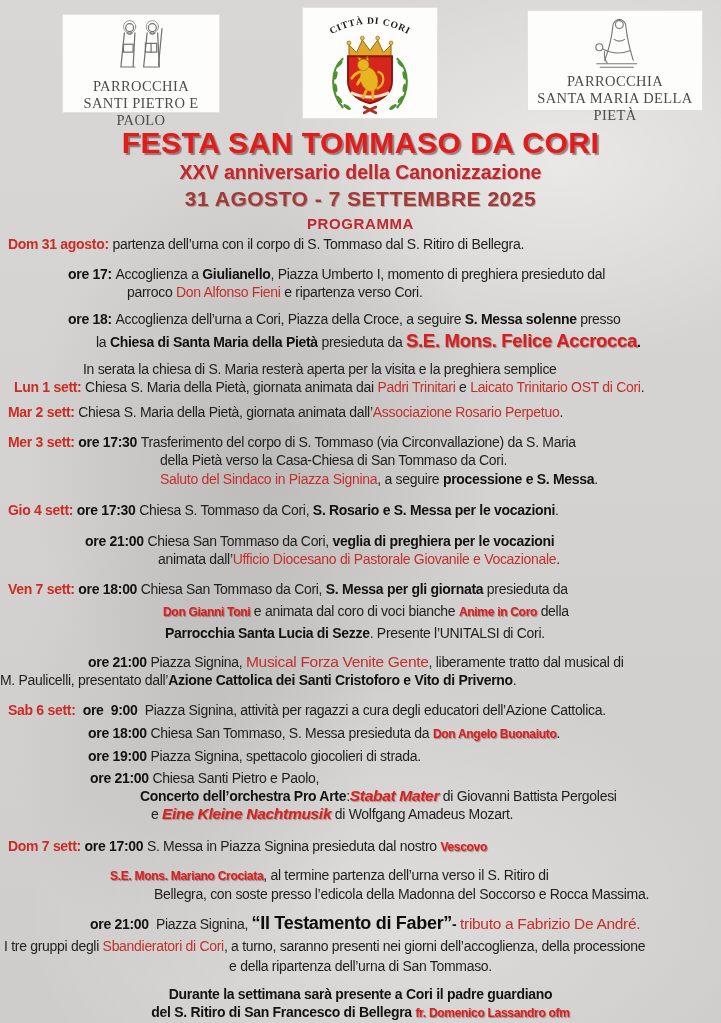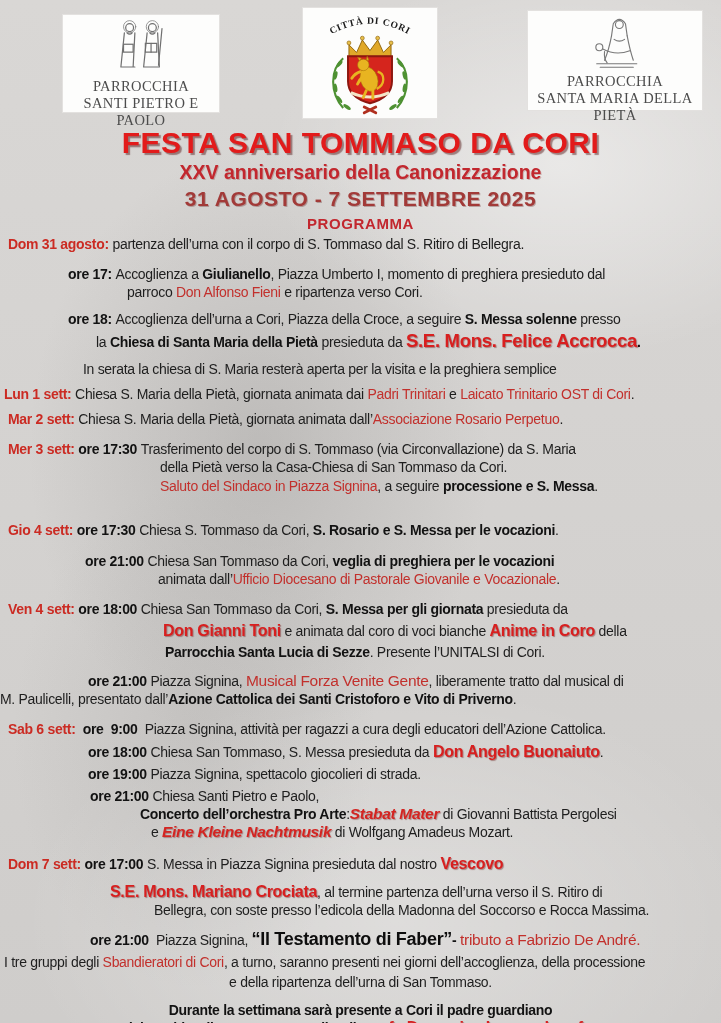--- a/index.html
+++ b/index.html
@@ -39,21 +39,21 @@
   .program{font-size:14px;line-height:18px;letter-spacing:-.3px;}
   .row{white-space:pre;}
   .row.center{text-align:center;}
   .seg{line-height:18px;}
   .s-day{color:#cb2b23;font-weight:bold;}
   .s-p{color:#1e1e1e;}
   .s-b{color:#121212;font-weight:bold;}
   .s-r{color:#c2302c;}
   .s-rL{color:#c2302c;font-size:15.5px;}
   .s-rbL{color:#d81f1f;font-weight:bold;font-size:18.5px;text-shadow:1px 1px 1px rgba(95,0,0,.4);}
-  .s-rbM{color:#d81f1f;font-weight:bold;font-size:16px;text-shadow:1px 1px 1px rgba(95,0,0,.4);text-align:right;}
+  .s-rbM{color:#d81f1f;font-weight:bold;font-size:12px;text-shadow:1px 1px 1px rgba(95,0,0,.4);text-align:right;}
   .s-rbi{color:#d42421;font-weight:bold;font-style:italic;font-size:15.5px;text-shadow:1px 1px 1px rgba(95,0,0,.35);}
   .s-bL{color:#0d0d0d;font-weight:bold;font-size:18px;}
 </style>
 </head>
 <body>
 
 <div class="page">
 
   <div class="header-zone">
 
@@ -146,29 +146,29 @@
     <h4 class="program-label">PROGRAMMA</h4>
   </div>
 
   <main class="program">
       <div class="row" style="padding-left: 8px;"><span class="seg s-day">Dom 31 agosto: </span><span class="seg s-p">partenza dell’urna con il corpo di S. Tommaso dal S. Ritiro di Bellegra.</span></div>
       <div class="row" style="padding-left: 68px; margin-top: 12px;"><span class="seg s-b">ore 17: </span><span class="seg s-p">Accoglienza a </span><span class="seg s-b">Giulianello</span><span class="seg s-p">, Piazza Umberto I, momento di preghiera presieduto dal</span></div>
       <div class="row" style="padding-left: 127px;"><span class="seg s-p">parroco </span><span class="seg s-r">Don Alfonso Fieni</span><span class="seg s-p"> e ripartenza verso Cori.</span></div>
       <div class="row" style="padding-left: 68px; margin-top: 9px;"><span class="seg s-b">ore 18: </span><span class="seg s-p">Accoglienza dell’urna a Cori, Piazza della Croce, a seguire </span><span class="seg s-b">S. Messa solenne</span><span class="seg s-p"> presso</span></div>
       <div class="row" style="padding-left: 96px; margin-top: 4px;"><span class="seg s-p">la </span><span class="seg s-b">Chiesa di Santa Maria della Pietà</span><span class="seg s-p"> presieduta da </span><span class="seg s-rbL">S.E. Mons. Felice Accrocca</span><span class="seg s-b">.</span></div>
       <div class="row" style="padding-left: 83px; margin-top: 9px;"><span class="seg s-p">In serata la chiesa di S. Maria resterà aperta per la visita e la preghiera semplice</span></div>
-      <div class="row" style="padding-left: 4px; margin-top: 7px;"><span class="seg s-day">Lun 1 sett: </span><span class="seg s-p">Chiesa S. Maria della Pietà, giornata animata dai </span><span class="seg s-r">Padri Trinitari</span><span class="seg s-p"> e </span><span class="seg s-r">Laicato Trinitario OST di Cori</span><span class="seg s-p">.</span></div>
+      <div class="row" style="padding-left: 14px; "><span class="seg s-day">Lun 1 sett: </span><span class="seg s-p">Chiesa S. Maria della Pietà, giornata animata dai </span><span class="seg s-r">Padri Trinitari</span><span class="seg s-p"> e </span><span class="seg s-r">Laicato Trinitario OST di Cori</span><span class="seg s-p">.</span></div>
       <div class="row" style="padding-left: 8px; margin-top: 7px;"><span class="seg s-day">Mar 2 sett: </span><span class="seg s-p">Chiesa S. Maria della Pietà, giornata animata dall’</span><span class="seg s-r">Associazione Rosario Perpetuo</span><span class="seg s-p">.</span></div>
       <div class="row" style="padding-left: 8px; margin-top: 12px;"><span class="seg s-day">Mer 3 sett: </span><span class="seg s-b">ore 17:30 </span><span class="seg s-p">Trasferimento del corpo di S. Tommaso (via Circonvallazione) da S. Maria</span></div>
       <div class="row" style="padding-left: 160px;"><span class="seg s-p">della Pietà verso la Casa-Chiesa di San Tommaso da Cori.</span></div>
       <div class="row" style="padding-left: 160px; margin-top: 1px;"><span class="seg s-r">Saluto del Sindaco in Piazza Signina</span><span class="seg s-p">, a seguire </span><span class="seg s-b">processione e S. Messa</span><span class="seg s-p">.</span></div>
-      <div class="row" style="padding-left: 8px; margin-top: 26px;"><span class="seg s-day">Gio 4 sett: </span><span class="seg s-b">ore 17:30 </span><span class="seg s-p">Chiesa S. Tommaso da Cori, </span><span class="seg s-b">S. Rosario e S. Messa per le vocazioni</span><span class="seg s-p">.</span></div>
+      <div class="row" style="padding-left: 8px; margin-top: 13px;"><span class="seg s-day">Gio 4 sett: </span><span class="seg s-b">ore 17:30 </span><span class="seg s-p">Chiesa S. Tommaso da Cori, </span><span class="seg s-b">S. Rosario e S. Messa per le vocazioni</span><span class="seg s-p">.</span></div>
       <div class="row" style="padding-left: 85px; margin-top: 13px;"><span class="seg s-b">ore 21:00 </span><span class="seg s-p">Chiesa San Tommaso da Cori, </span><span class="seg s-b">veglia di preghiera per le vocazioni</span></div>
       <div class="row" style="padding-left: 158px;"><span class="seg s-p">animata dall’</span><span class="seg s-r">Ufficio Diocesano di Pastorale Giovanile e Vocazionale</span><span class="seg s-p">.</span></div>
-      <div class="row" style="padding-left: 8px; margin-top: 12px;"><span class="seg s-day">Ven 4 sett: </span><span class="seg s-b">ore 18:00 </span><span class="seg s-p">Chiesa San Tommaso da Cori, </span><span class="seg s-b">S. Messa per gli giornata</span><span class="seg s-p"> presieduta da</span></div>
+      <div class="row" style="padding-left: 8px; margin-top: 12px;"><span class="seg s-day">Ven 7 sett: </span><span class="seg s-b">ore 18:00 </span><span class="seg s-p">Chiesa San Tommaso da Cori, </span><span class="seg s-b">S. Messa per gli giornata</span><span class="seg s-p"> presieduta da</span></div>
       <div class="row" style="padding-left: 163px; margin-top: 4px;"><span class="seg s-rbM">Don Gianni Toni</span><span class="seg s-p"> e animata dal coro di voci bianche </span><span class="seg s-rbM">Anime in Coro</span><span class="seg s-p"> della</span></div>
       <div class="row" style="padding-left: 165px; margin-top: 3px;"><span class="seg s-b">Parrocchia Santa Lucia di Sezze</span><span class="seg s-p">. Presente l’UNITALSI di Cori.</span></div>
       <div class="row" style="padding-left: 88px; margin-top: 11px;"><span class="seg s-b">ore 21:00 </span><span class="seg s-p">Piazza Signina, </span><span class="seg s-rL">Musical Forza Venite Gente</span><span class="seg s-p">, liberamente tratto dal musical di</span></div>
       <div class="row" style=""><span class="seg s-p">M. Paulicelli, presentato dall’</span><span class="seg s-b">Azione Cattolica dei Santi Cristoforo e Vito di Priverno</span><span class="seg s-p">.</span></div>
       <div class="row" style="padding-left: 8px; margin-top: 12px;"><span class="seg s-day">Sab 6 sett:  </span><span class="seg s-b">ore  9:00  </span><span class="seg s-p">Piazza Signina, attività per ragazzi a cura degli educatori dell’Azione Cattolica.</span></div>
       <div class="row" style="padding-left: 88px; margin-top: 5px;"><span class="seg s-b">ore 18:00 </span><span class="seg s-p">Chiesa San Tommaso, S. Messa presieduta da </span><span class="seg s-rbM">Don Angelo Buonaiuto</span><span class="seg s-p">.</span></div>
       <div class="row" style="padding-left: 88px; margin-top: 4px;"><span class="seg s-b">ore 19:00 </span><span class="seg s-p">Piazza Signina, spettacolo giocolieri di strada.</span></div>
       <div class="row" style="padding-left: 90px; margin-top: 4px;"><span class="seg s-b">ore 21:00 </span><span class="seg s-p">Chiesa Santi Pietro e Paolo,</span></div>
       <div class="row" style="padding-left: 140px;"><span class="seg s-b">Concerto dell’orchestra Pro Arte</span><span class="seg s-p">:</span><span class="seg s-rbi">Stabat Mater</span><span class="seg s-p"> di Giovanni Battista Pergolesi</span></div>
       <div class="row" style="padding-left: 151px;"><span class="seg s-p">e </span><span class="seg s-rbi">Eine Kleine Nachtmusik</span><span class="seg s-p"> di Wolfgang Amadeus Mozart.</span></div>

